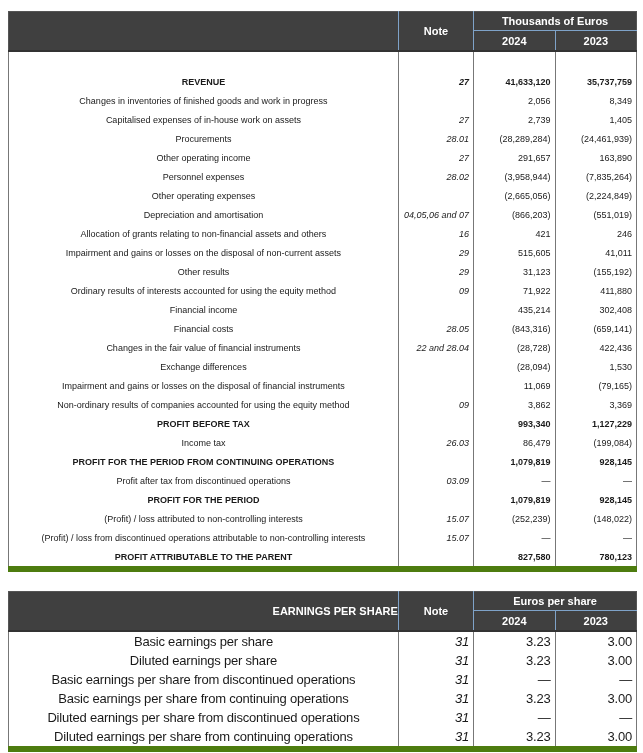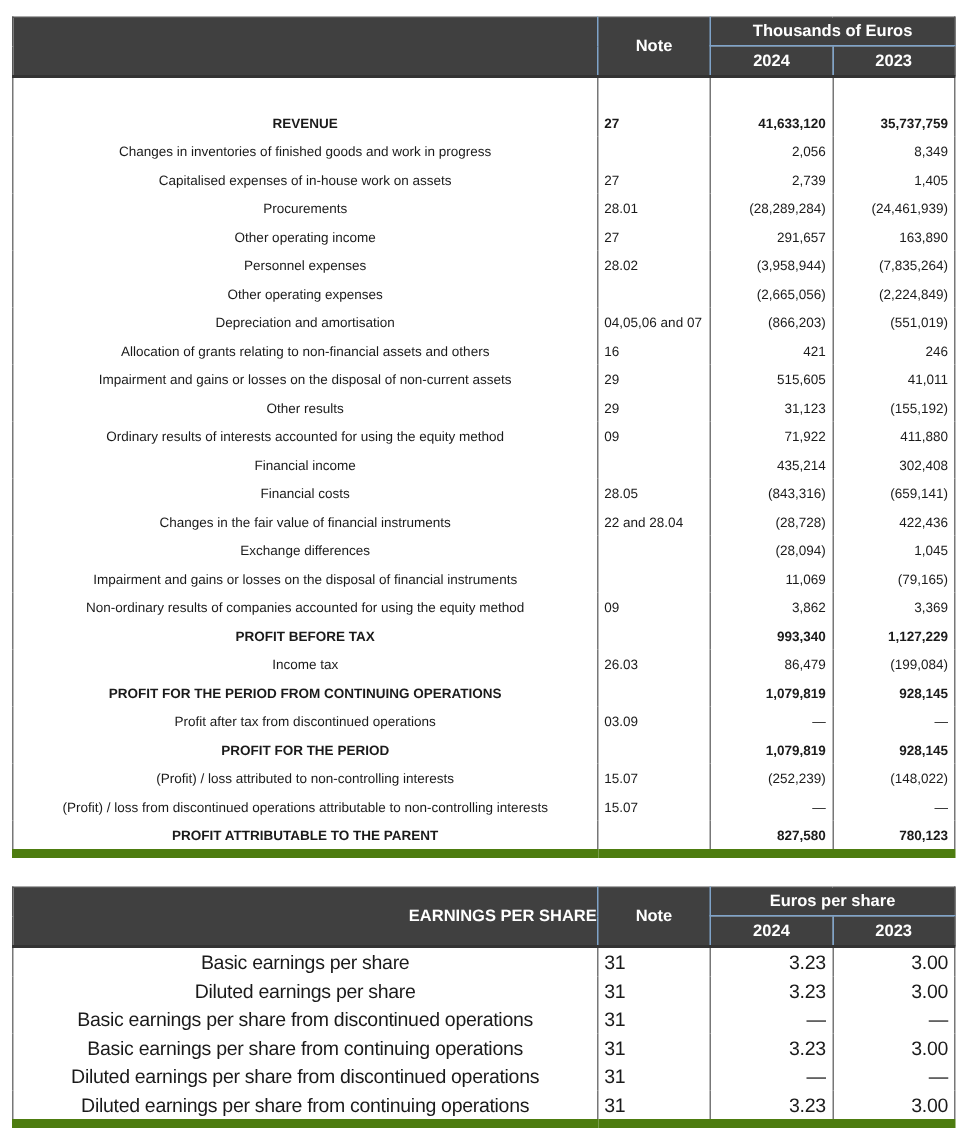--- a/index.html
+++ b/index.html
@@ -16,21 +16,21 @@
        border: 1px solid #7fa3c9; padding: 0; }
   thead tr.h1 th { height: 18px; }
   thead tr.h2 th { height: 19px; }
   th.lbl { text-align: right; padding-left: 4px; border-left: 1px solid #555; }
   th.edge-top { border-top: 1px solid #555; }
   th.edge-right { border-right: 1px solid #555; }
   thead { border-bottom: 2px solid #333; }
   td { font-size: 9px; height: 19px; padding: 0 4px; border-left: 1px solid #777; border-right: 1px solid #777;
        white-space: nowrap; overflow: hidden; }
   td.label { text-align: center; }
-  td.note { text-align: left; }
+  td.note { text-align: right; font-style: italic; }
   td.num { text-align: right; }
   tr.bold td { font-weight: bold; }
   tr.spacer td { height: 20px; }
   tbody tr:last-child td { border-bottom: 6px solid #4d7c0f; }
   #eps-table td { font-family: "Liberation Sans", sans-serif; font-size: 13px; letter-spacing: -0.2px; }
 </style>
 </head>
 <body>
 
 <table id="income-table">
@@ -145,21 +145,21 @@
       <tr>
         <td class="label">Changes in the fair value of financial instruments</td>
         <td class="note">22 and 28.04</td>
         <td class="num">(28,728)</td>
         <td class="num">422,436</td>
       </tr>
       <tr>
         <td class="label">Exchange differences</td>
         <td class="note"></td>
         <td class="num">(28,094)</td>
-        <td class="num">1,045</td>
+        <td class="num">1,530</td>
       </tr>
       <tr>
         <td class="label">Impairment and gains or losses on the disposal of financial instruments</td>
         <td class="note"></td>
         <td class="num">11,069</td>
         <td class="num">(79,165)</td>
       </tr>
       <tr>
         <td class="label">Non-ordinary results of companies accounted for using the equity method</td>
         <td class="note">09</td>

